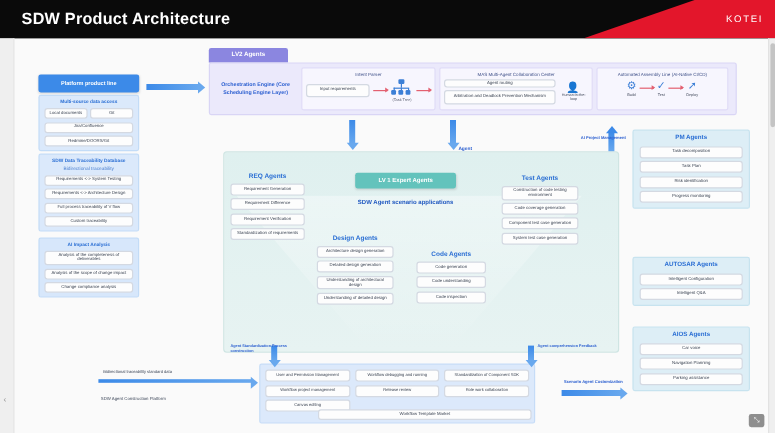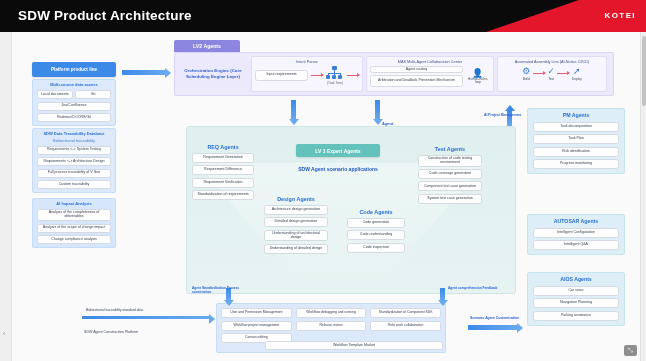--- a/index.html
+++ b/index.html
@@ -21,21 +21,21 @@
     position:absolute; left:18px; top:8px;
     font-size:13.5px; font-weight:bold; color:#ffffff; letter-spacing:.2px;
   }
   .header-red {
     position:absolute; right:0; top:0; width:160px; height:32px;
     background:#e3162b;
     clip-path: polygon(58% 0, 100% 0, 100% 100%, 0 100%);
   }
   .header-logo {
     position:absolute; right:10px; top:11px;
-    font-size:8px; font-weight:bold; color:#ffffff; letter-spacing:1.4px;
+    font-size:8px; font-weight:normal; color:#ffffff; letter-spacing:1.4px;
   }
 
   
   .panel { position:absolute; }
   .sec-title {
     font-weight:bold; color:#2b6fd4; text-align:center; line-height:1.15;
   }
   .chip {
     background:#fdfdfd; border:1px solid #d4d9e2; border-radius:2.5px;
     color:#3a4352; text-align:center; display:flex; align-items:center;

